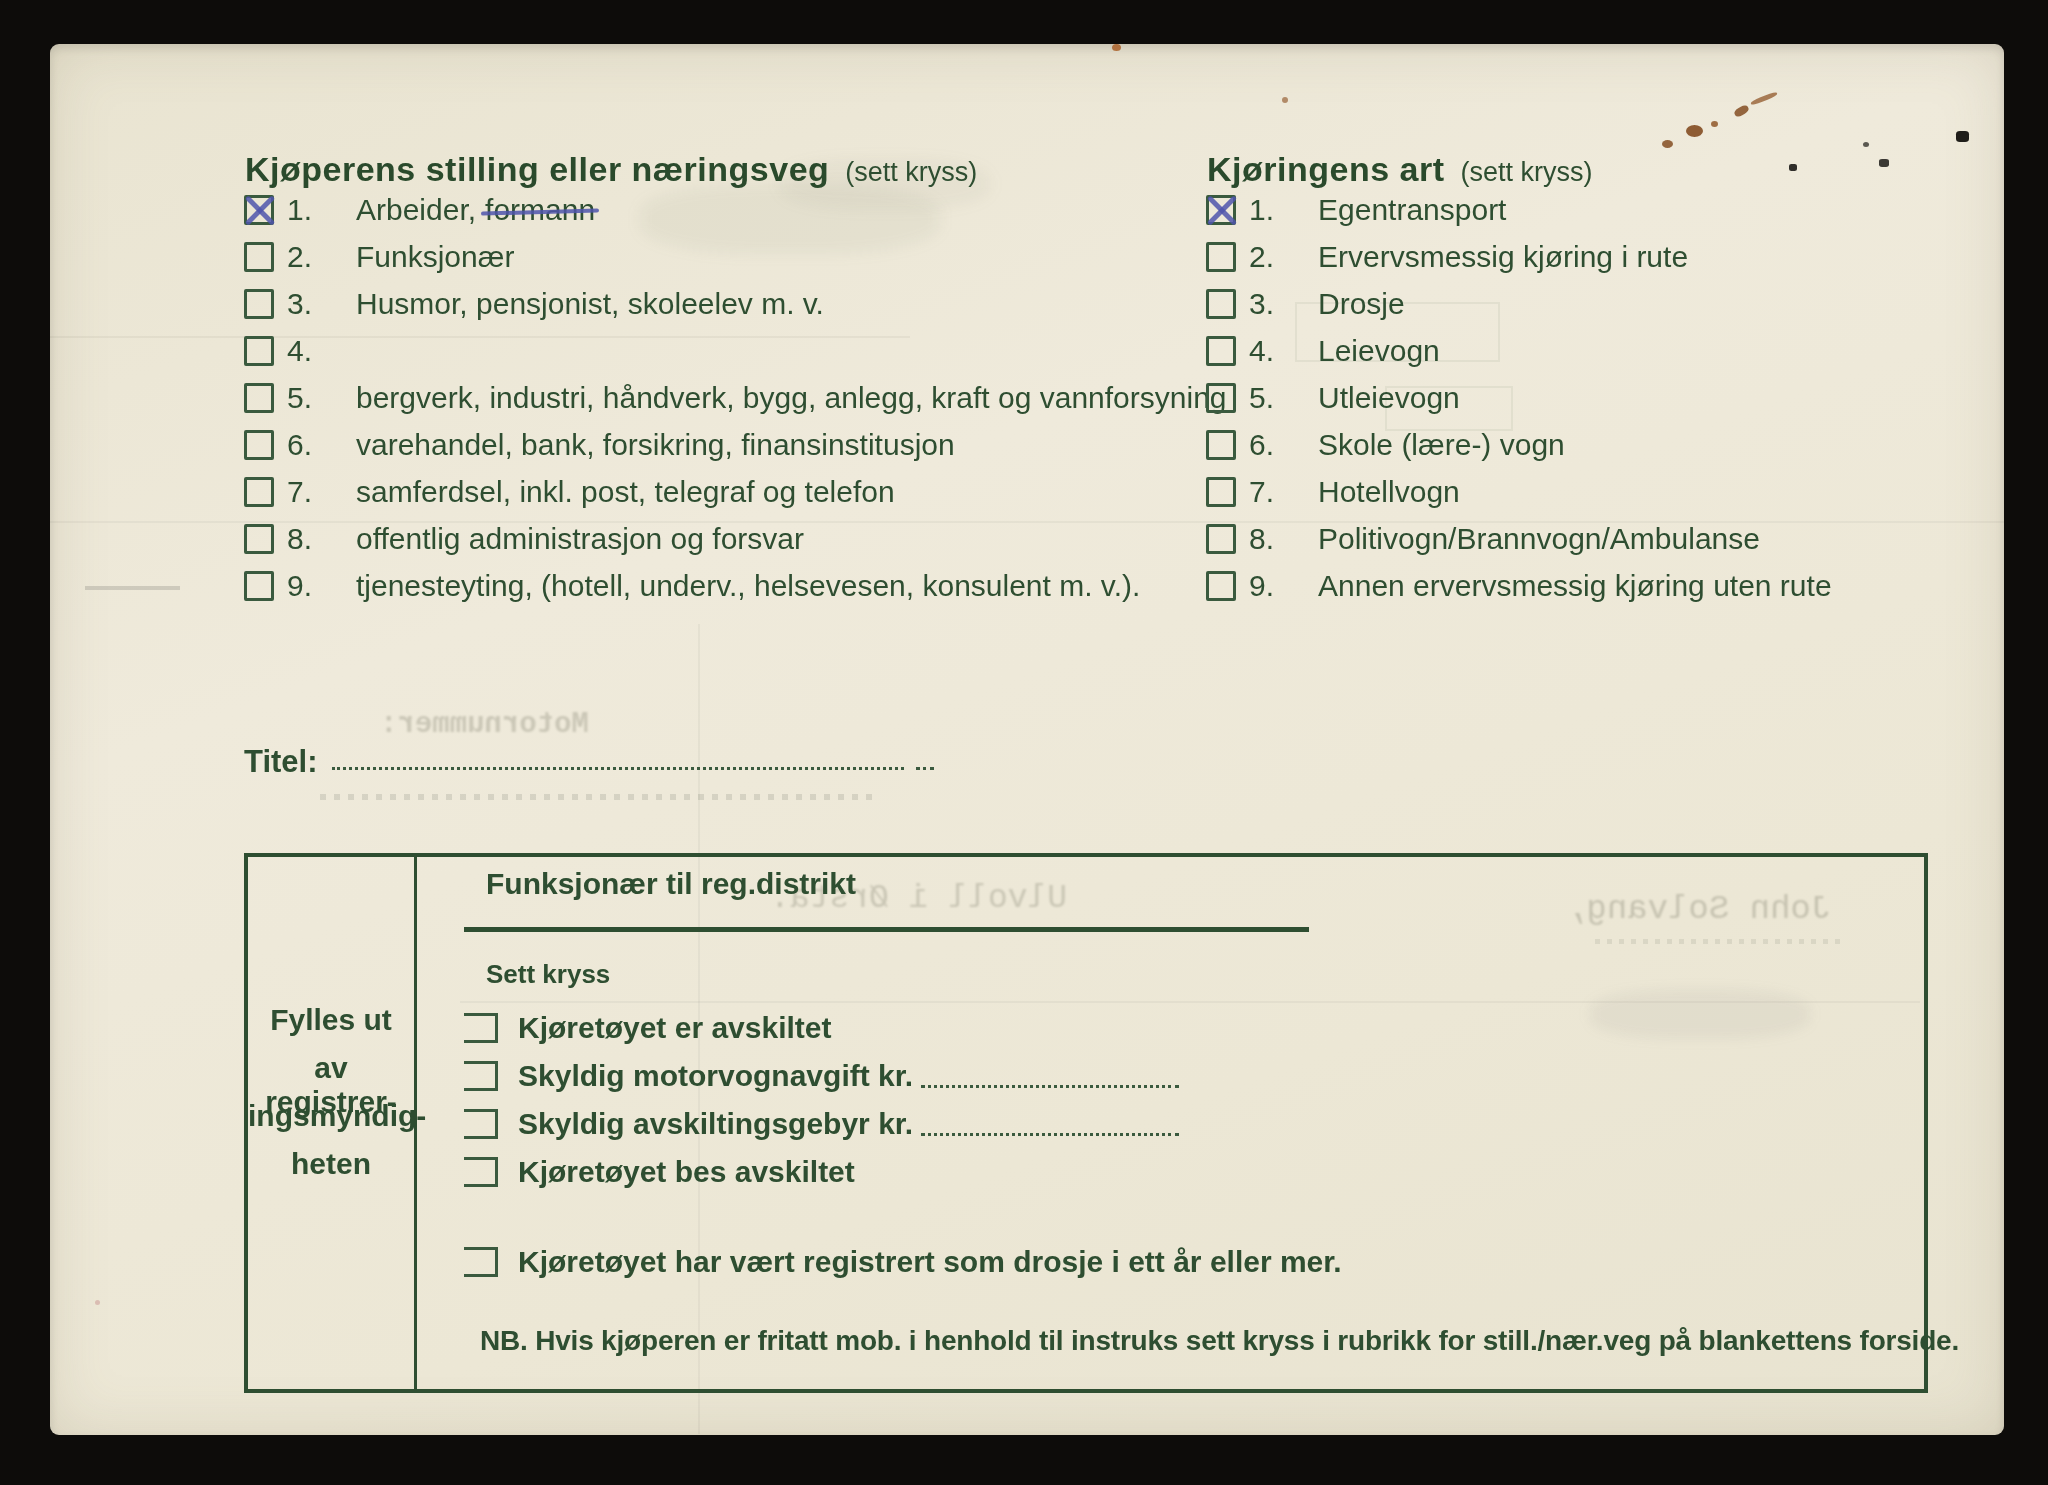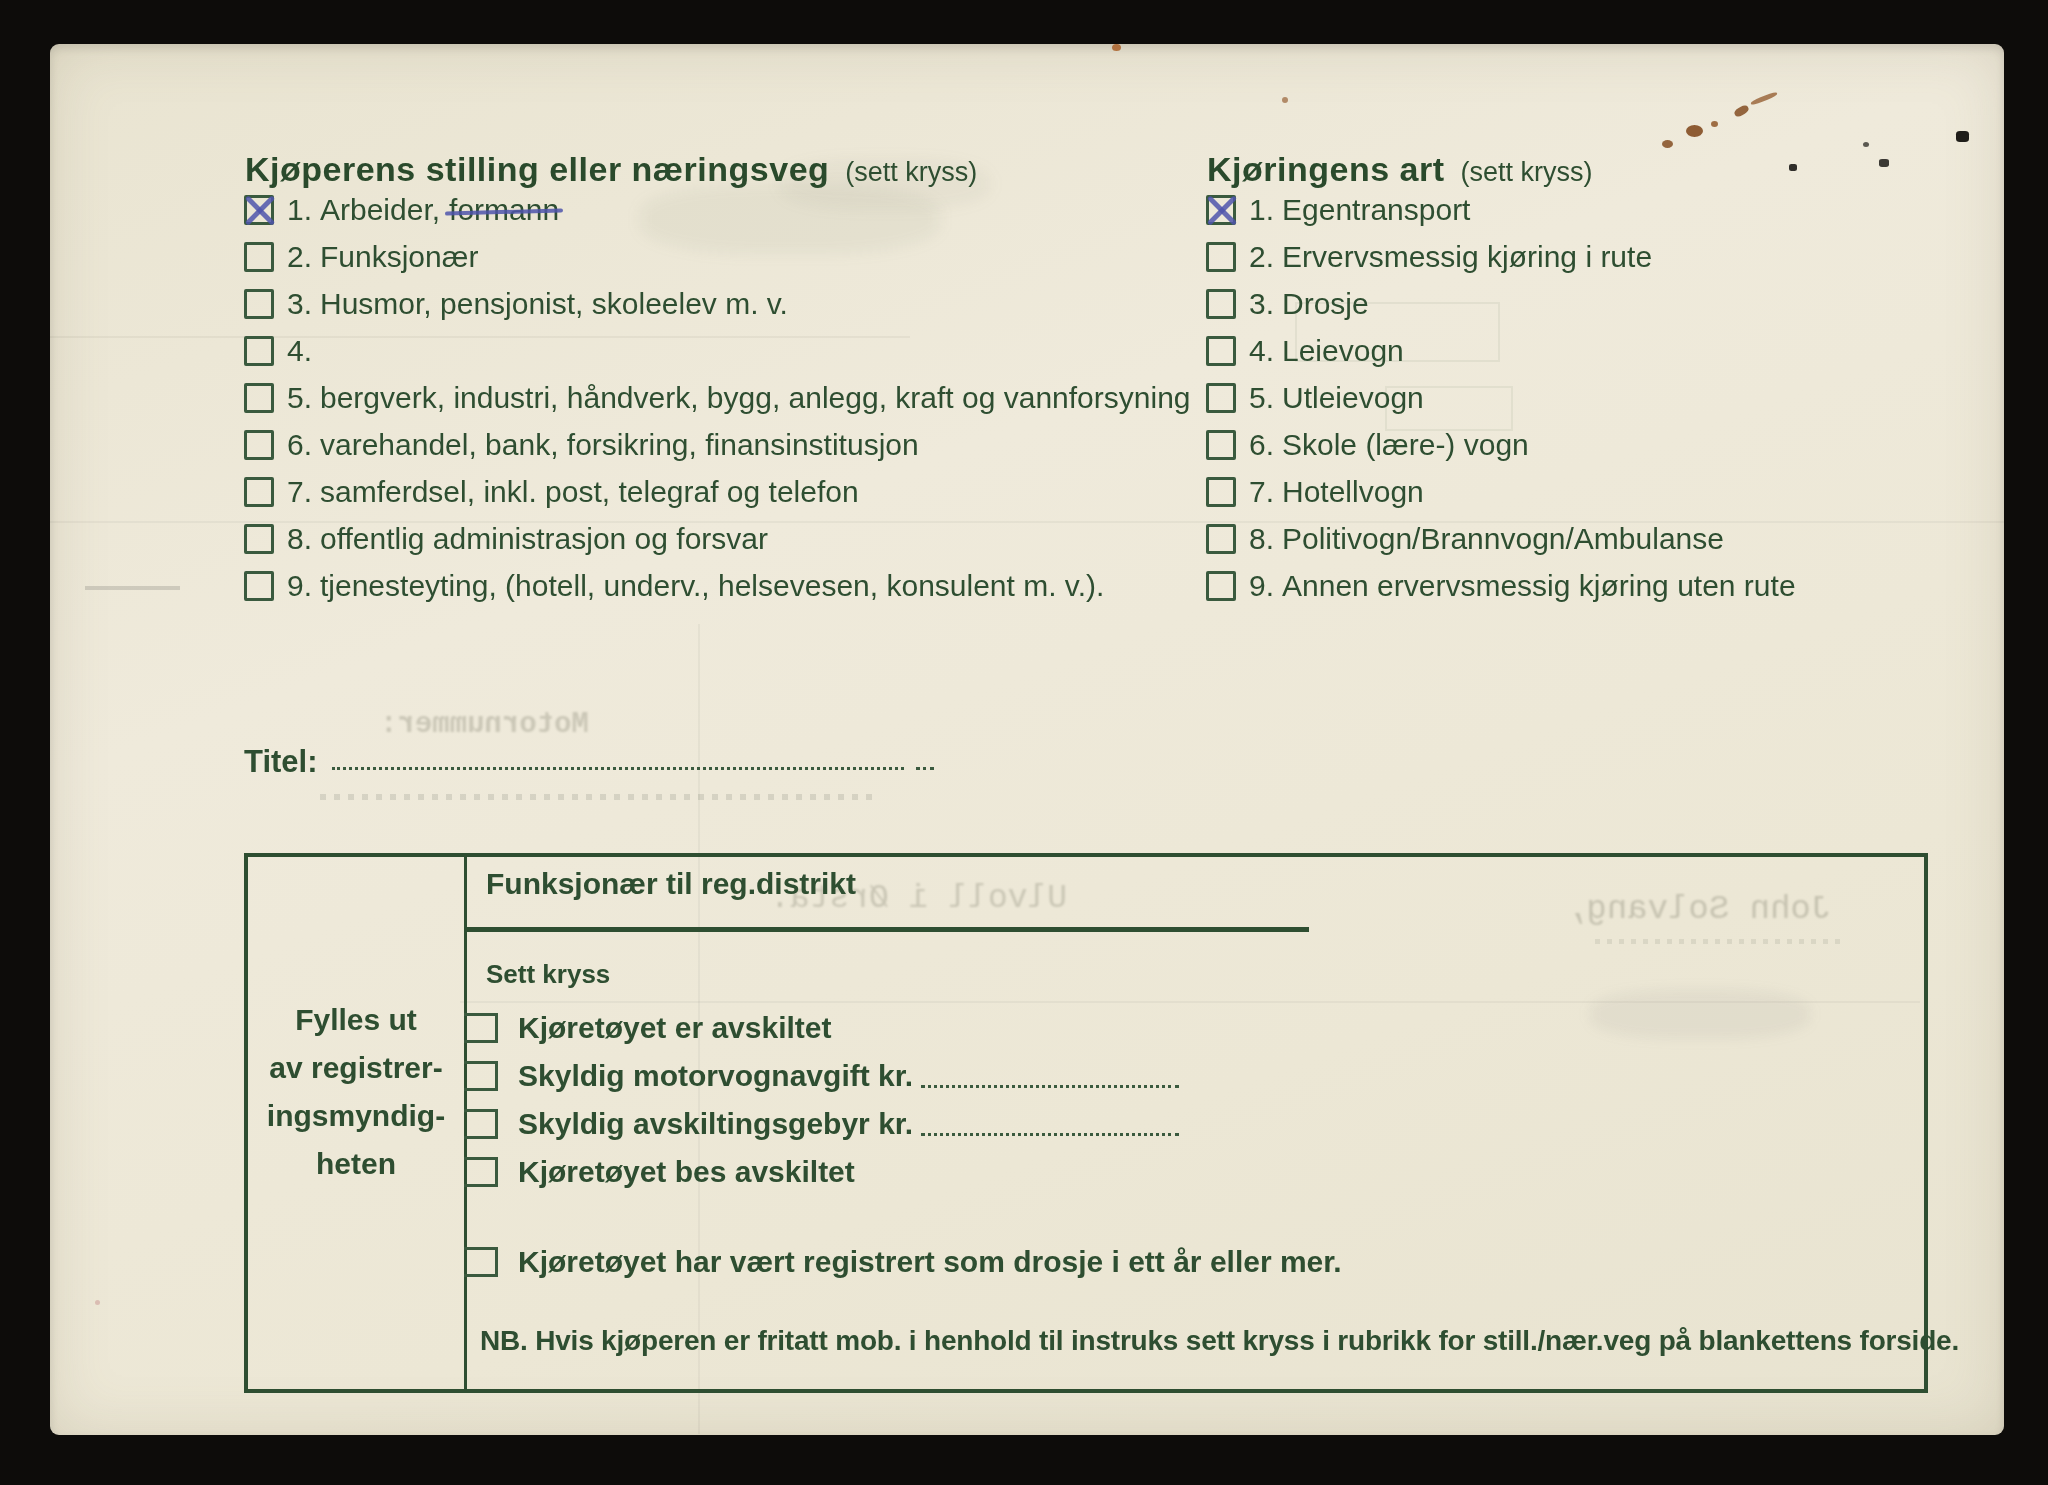--- a/index.html
+++ b/index.html
@@ -32,38 +32,38 @@
     flex:0 0 auto;width:30px;height:30px;border:3px solid var(--ink-soft);
     border-radius:2px;position:relative;background:transparent;
   }
   .cb.checked::before,.cb.checked::after{
     content:"";position:absolute;left:-6px;top:10px;width:38px;height:5px;
     background:var(--pen);border-radius:3px;opacity:.85;
   }
   .cb.checked::before{transform:rotate(45deg);}
   .cb.checked::after{transform:rotate(-45deg);}
   .num{font-size:30px;margin-left:13px;width:33px;}
-  .lbl{font-size:30px;}
+  .lbl{font-size:30px;margin-left:36px;}
   .struck{position:relative;margin-left:9px;display:inline-block;}
   .struck:not(:empty)::after{
     content:"";position:absolute;left:-4px;right:-4px;top:52%;height:4px;
     background:var(--pen);border-radius:2px;transform:rotate(-1.6deg);opacity:.85;
   }
   .subhead{height:47px;display:flex;align-items:center;padding-left:82px;
     font-size:32px;font-weight:bold;color:#2a4a2c;white-space:nowrap;}
   
   .titel{position:absolute;display:flex;align-items:flex-start;white-space:nowrap;}
   .titel-label{font-size:31px;font-weight:bold;}
   .dotline{display:inline-block;border-bottom:3px dotted var(--ink-soft);height:26px;}
   .titel .d1{width:572px;margin-left:14px;}
   .titel .d2{width:18px;margin-left:12px;}
   
   .regbox{position:absolute;left:244px;top:853px;width:1684px;height:540px;
     border:4px solid var(--ink);}
-  .side{position:absolute;left:0;top:0;width:219px;height:100%;border-right:3px solid var(--ink);}
+  .side{position:absolute;left:0;top:0;width:169px;height:100%;border-right:3px solid var(--ink);}
   .side .l{position:absolute;width:100%;text-align:center;font-size:30px;font-weight:600;}
   .cell{position:absolute;left:216px;top:0;right:0;bottom:0;}
   .transfer{position:absolute;left:22px;top:10px;font-size:30px;font-weight:600;}
   .thickline{position:absolute;left:0;top:70px;width:845px;height:5px;background:var(--ink);}
   .settkryss{position:absolute;left:22px;top:102px;font-size:26px;font-weight:600;}
   .bitem{position:absolute;left:0;display:flex;align-items:center;white-space:nowrap;}
   .bracket{flex:0 0 auto;width:34px;height:30px;border:3px solid var(--ink-soft);border-left:none;}
   .btext{font-size:30px;font-weight:600;margin-left:20px;}
   .kr-dots{display:inline-block;border-bottom:3px dotted var(--ink-soft);height:24px;width:258px;margin-left:8px;}
   .nb{position:absolute;left:16px;top:468px;font-size:28px;font-weight:600;white-space:nowrap;letter-spacing:-0.2px;}

